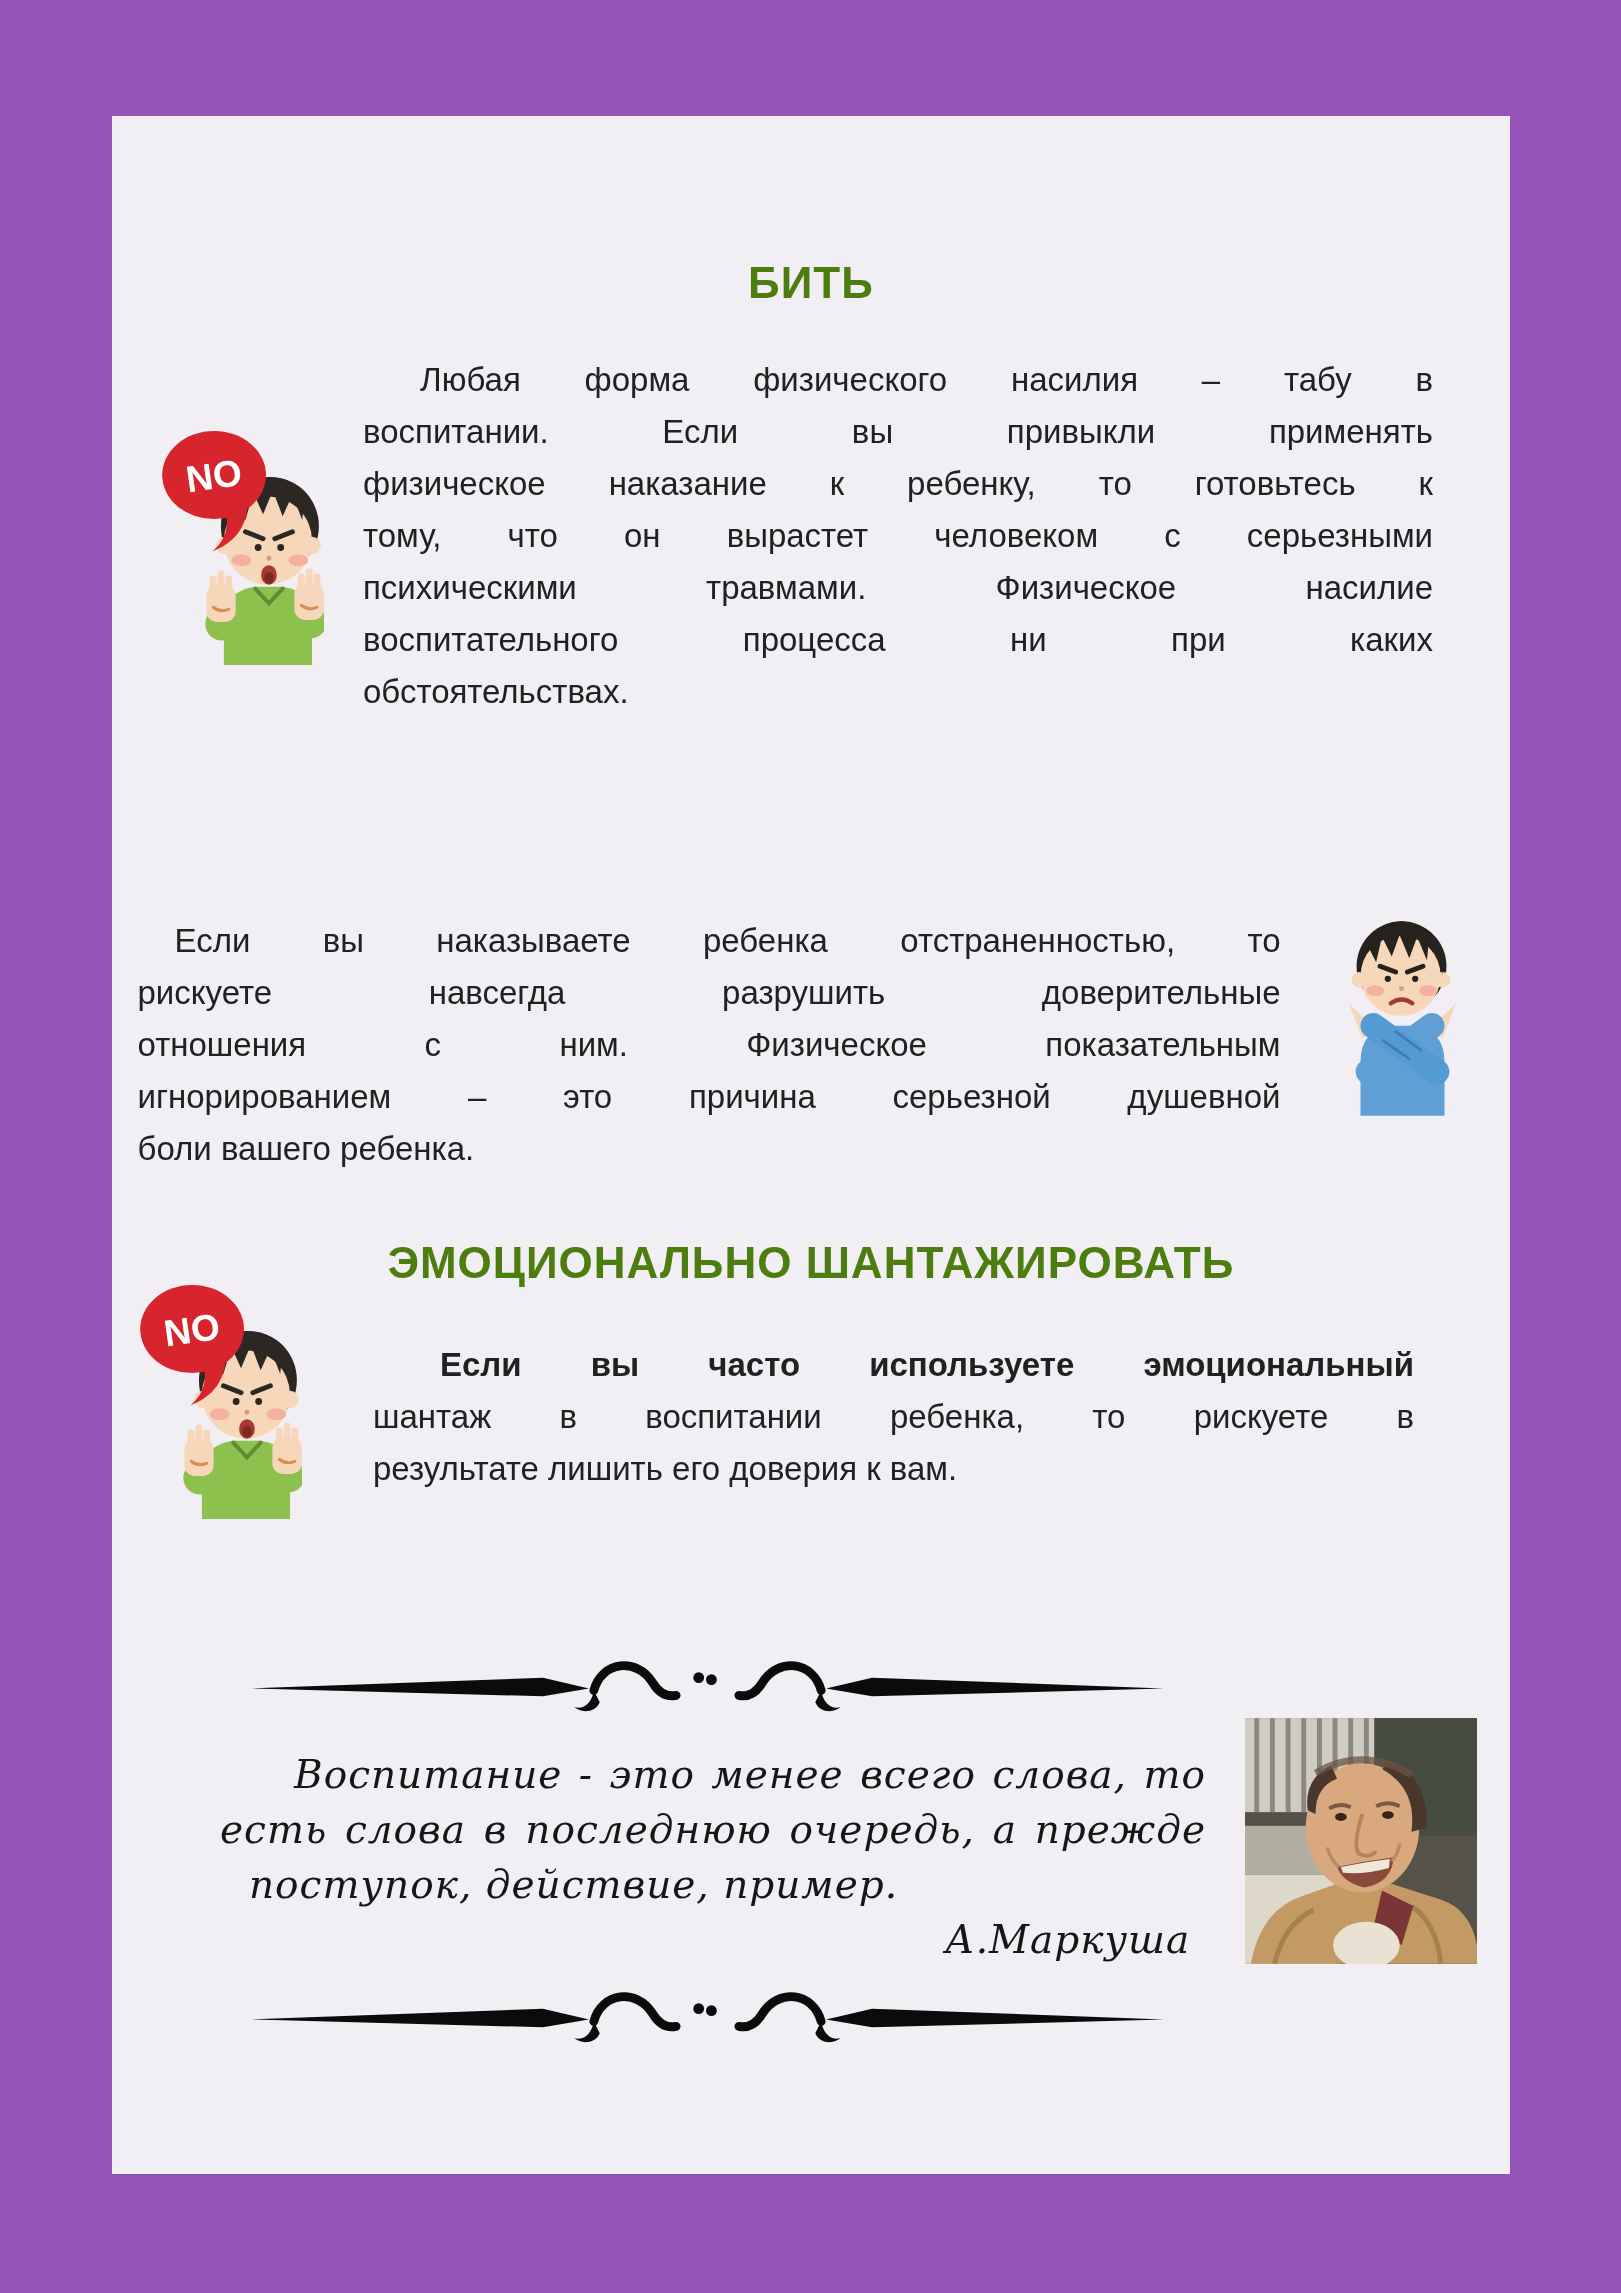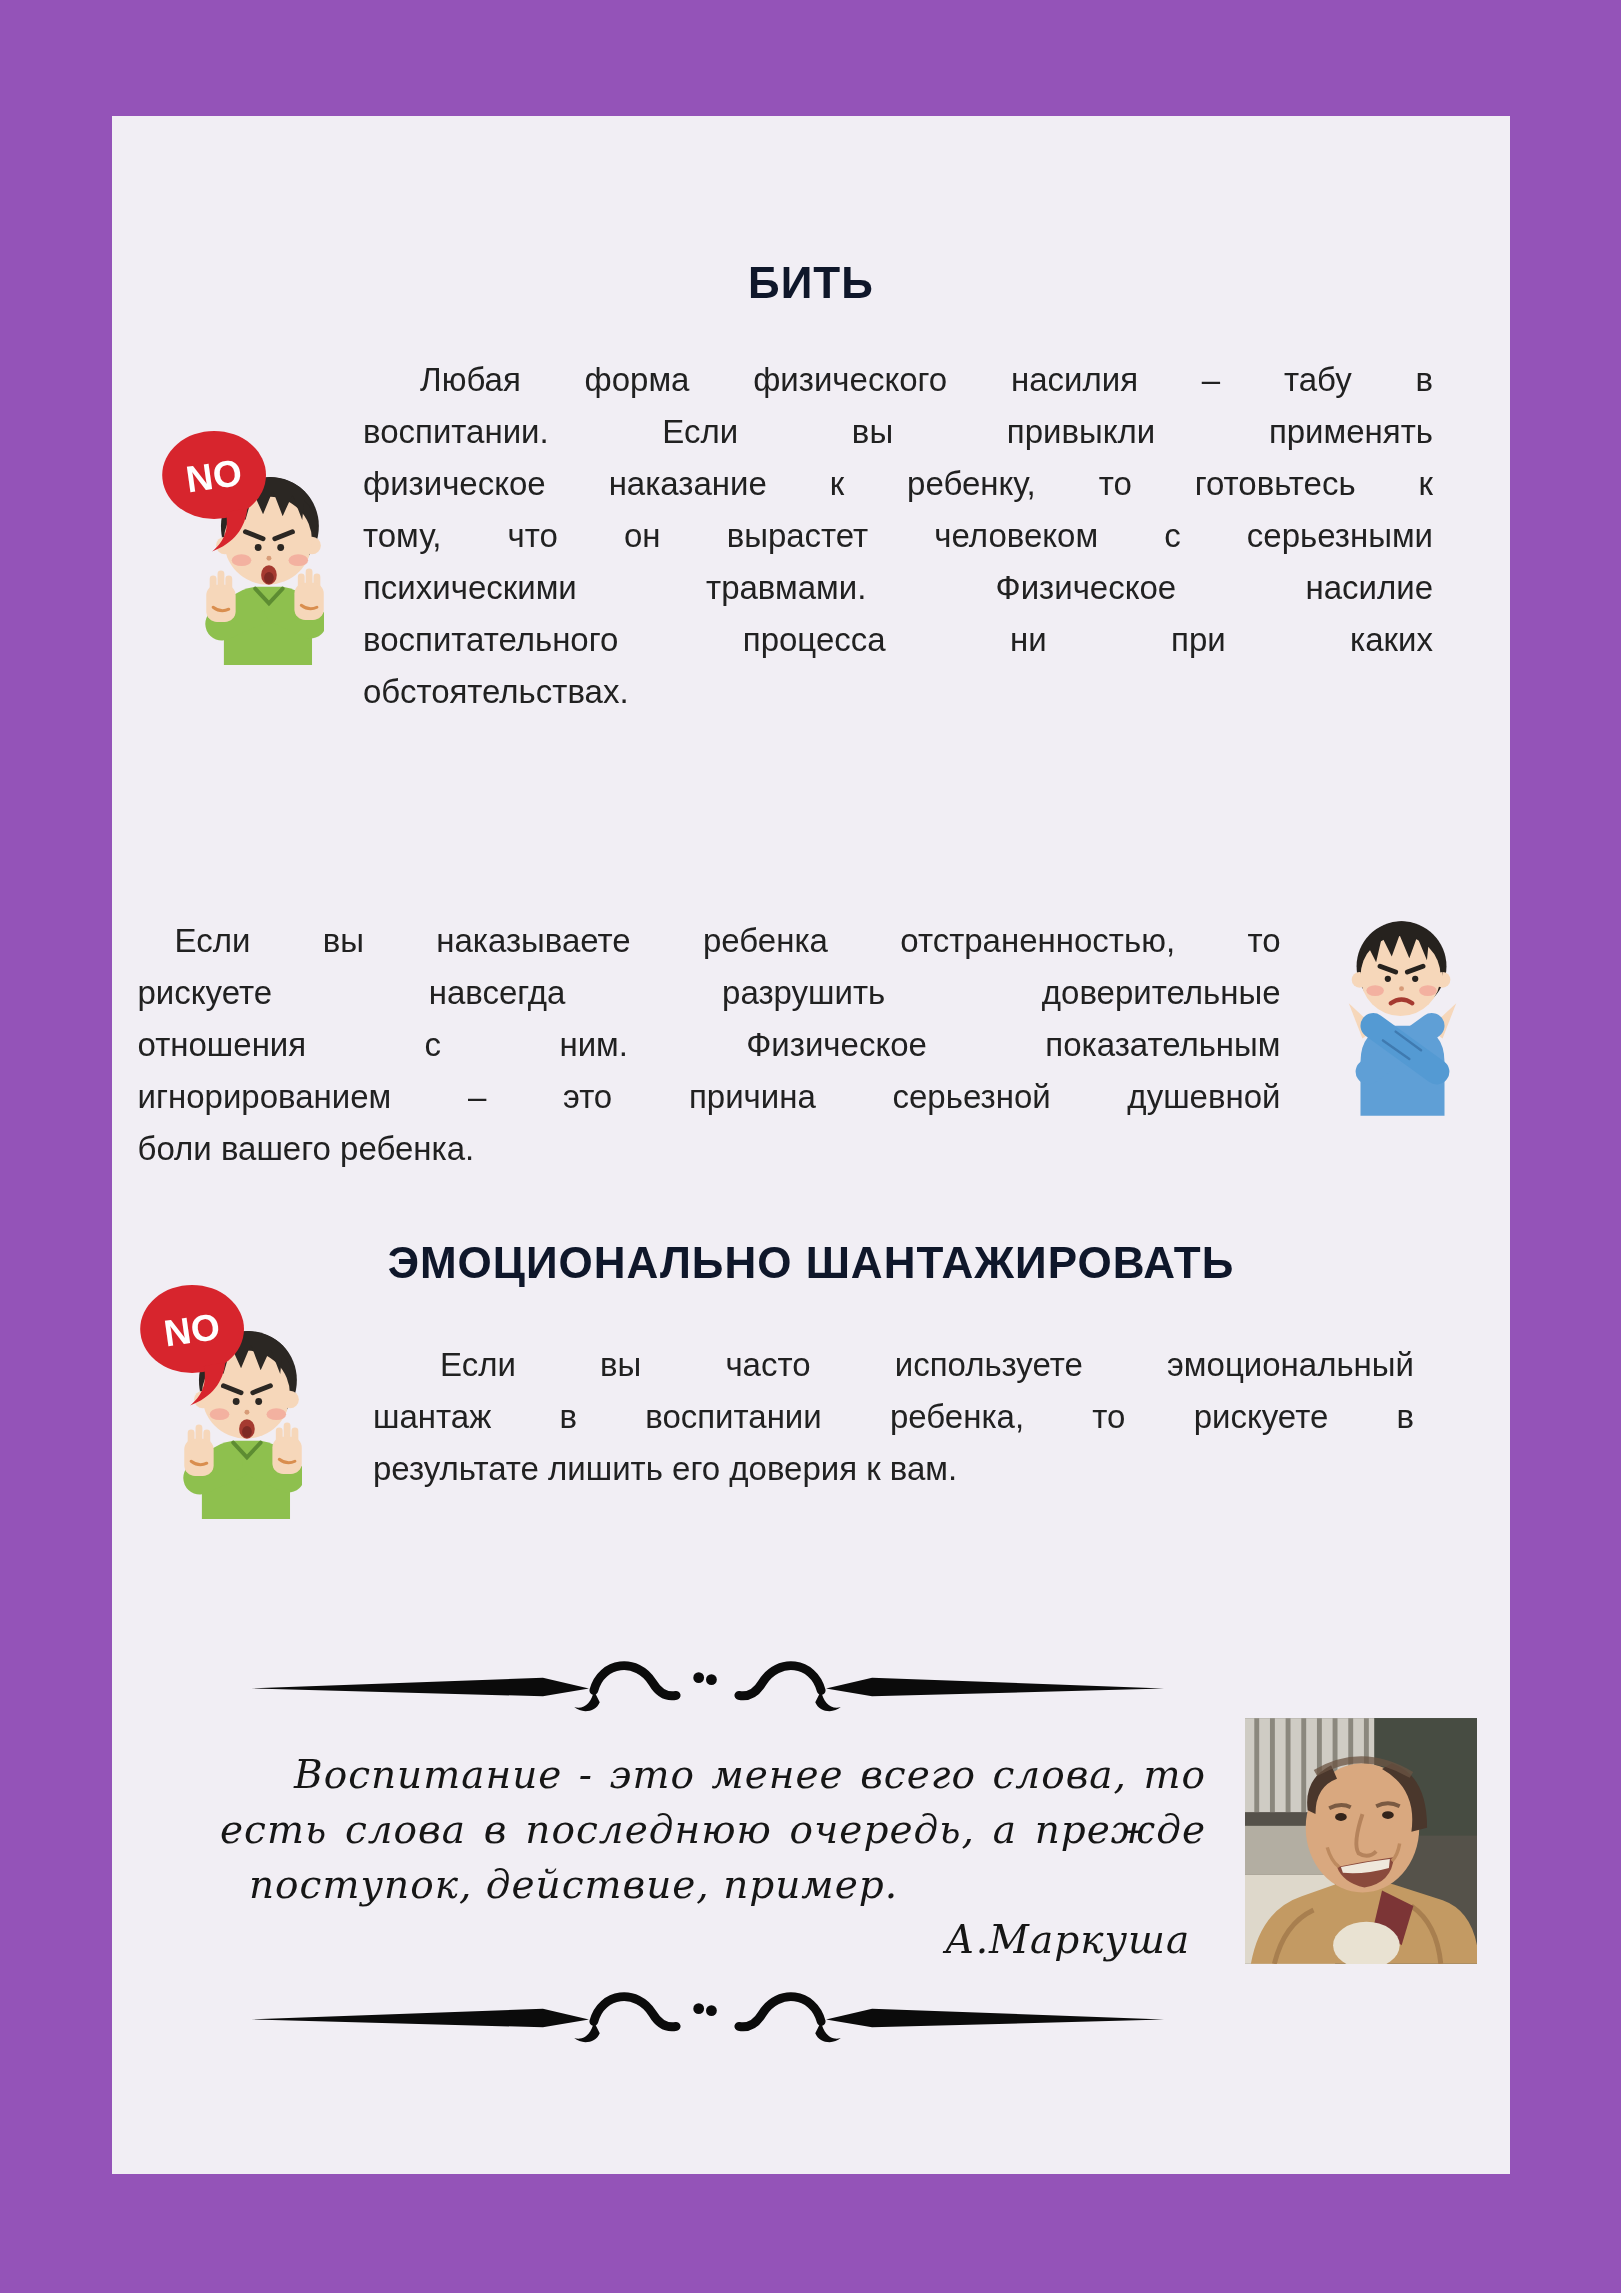--- a/index.html
+++ b/index.html
@@ -12,35 +12,35 @@
   }
   .page{
     position:absolute;left:112px;top:116px;
     width:1398px;height:2058px;
     background:#f1eef4;
   }
   .title{
     position:absolute;left:0;width:1398px;
     text-align:center;
     font-weight:700;font-size:44px;line-height:44px;
-    color:#0f172a;letter-spacing:1px;
+    color:#4d7c0f;letter-spacing:1px;
   }
   .para{position:absolute;color:#212121;font-size:33px;}
   .para .line{
     height:52px;line-height:52px;
     text-align:justify;text-align-last:justify;
     white-space:normal;
   }
   .para .line.last{text-align-last:left;}
   .p1{left:251px;top:238px;width:1070px;}
   .p1 .line.first{padding-left:57px;}
   .p2{left:25.5px;top:799px;width:1143px;}
   .p2 .line.first{padding-left:37px;}
   .p3{left:261px;top:1223px;width:1041px;}
-  .p3 .line.first{padding-left:67px;}
+  .p3 .line.first{padding-left:67px;font-weight:bold;}
   .quote{
     position:absolute;left:108px;top:1631px;width:986px;
     font-family:"DejaVu Serif",serif;font-style:italic;
     font-size:39px;color:#161616;letter-spacing:1px;
   }
   .quote .line{height:55px;line-height:55px;text-align:justify;text-align-last:justify;}
   .quote .line.last{text-align-last:left;margin-left:29px;}
   .quote .author{height:55px;line-height:55px;text-align:right;padding-right:15.7px;}
   .char1{position:absolute;left:49px;top:314px;width:163px;height:235px;}
   .char3{position:absolute;left:27.4px;top:1168px;width:163px;height:235px;}

